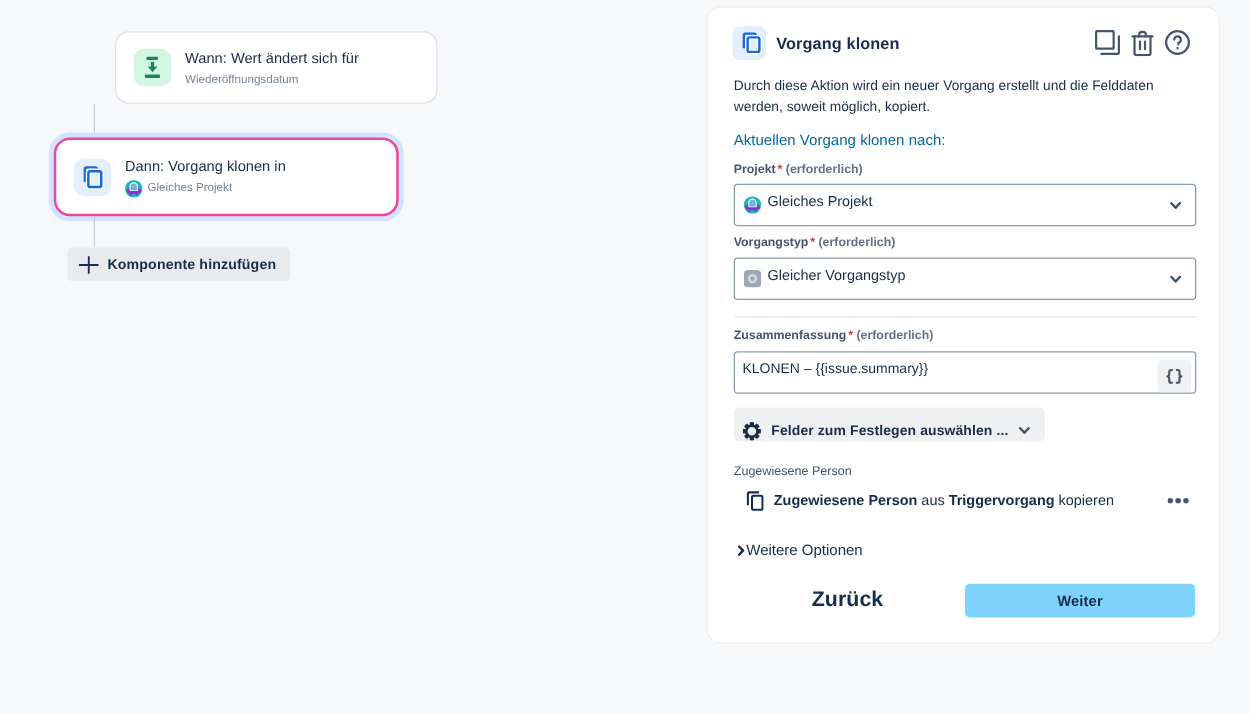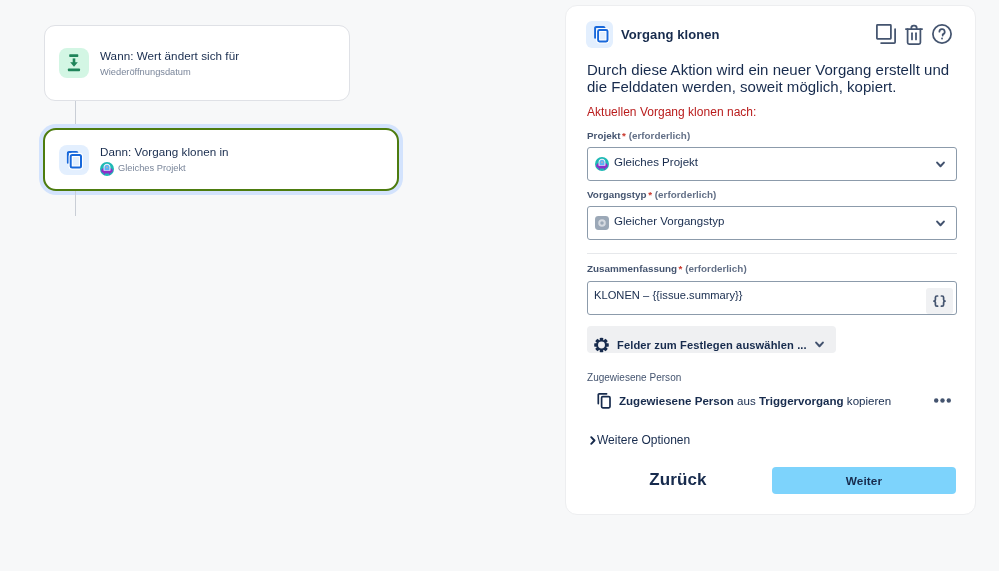--- a/index.html
+++ b/index.html
@@ -13,26 +13,27 @@
     color: #172B4D;
     -webkit-font-smoothing: antialiased;
   }
   .canvas { position:absolute; inset:0; }
 
   
   .chain { position:absolute; left:44px; top:25px; width:306px; }
   .node {
     background:#fff; border:1px solid #DFE1E6; border-radius:11px;
     display:flex; align-items:center; padding:0 14px; gap:11px;
-    height:76px;
+    height:58px;
+    margin-left:48px;
   }
   .node.selected {
-    border:2px solid #4d7c0f; border-radius:13px;
+    border:2px solid #ec4899; border-radius:13px;
     box-shadow: 0 0 0 4px #D3E3FD;
-    height:63px; margin-left:-1px; width:356px;
+    height:63px; margin-left:-1px; width:276px;
   }
   .node-icon { width:30px; height:30px; border-radius:8px; flex:0 0 30px; overflow:hidden;
                display:flex; align-items:center; justify-content:center; }
   .node-icon.green { background:#D3F6E4; }
   .node-icon.blue  { background:#E3EFFE; }
   .node-texts { display:flex; flex-direction:column; }
   .node-title { font-size:11.65px; color:#172B4D; line-height:18px; letter-spacing:0.05px;}
   .node-sub   { font-size:9.3px; color:#7A869A; line-height:15px; display:flex; align-items:center; gap:4px;}
   .node-sub svg { display:block; }
 
@@ -53,22 +54,22 @@
     background:#fff; border:1px solid #EDEEF0; border-radius:12px;
   }
   .panel-head { position:absolute; left:20px; top:14px; right:23px; height:28px; display:flex; align-items:center; }
   .panel-head-icon { width:27px; height:27px; border-radius:6px; background:#E3EFFE;
                      display:flex; align-items:center; justify-content:center; flex:0 0 27px;}
   .panel-title { font-size:13px; font-weight:700; margin-left:8px; color:#172B4D; letter-spacing:0.1px;}
   .panel-head-actions { margin-left:auto; display:flex; gap:8px; align-items:center; }
   .hicon { width:20px;height:20px; display:flex;align-items:center;justify-content:center; cursor:pointer;}
   .hicon svg { display:block; }
 
-  .p-desc { position:absolute; left:21px; top:55px; width:376px; font-size:15px; line-height:17.4px; color:#172B4D; letter-spacing:0.02px;}
-  .p-sub  { position:absolute; left:21px; top:99px; font-size:12px; color:#b91c1c; letter-spacing:0.02px;}
+  .p-desc { position:absolute; left:21px; top:55px; width:376px; font-size:11px; line-height:17.4px; color:#172B4D; letter-spacing:0.02px;}
+  .p-sub  { position:absolute; left:21px; top:99px; font-size:12px; color:#0369a1; letter-spacing:0.02px;}
 
   .flabel { position:absolute; left:21px; font-size:9.85px; font-weight:700; color:#44546F; letter-spacing:0.02px;}
   .flabel .req { color:#C9372C; font-weight:700; padding-left:1.5px; }
   .flabel .opt { color:#626F86; font-weight:700; }
 
   .select {
     position:absolute; left:21px; width:370px; height:34px;
     border:1px solid #8C9BAB; border-radius:3px; background:#fff;
     display:flex; align-items:center; padding:0 11px 0 7px; gap:5px; font-size:11.5px; cursor:pointer;
     letter-spacing:0.02px; line-height:1;
@@ -149,20 +150,29 @@
         <path d="M12 3.0 c3.4 0 5.9 2.5 5.9 5.9 v5.1 a1.2 1.2 0 0 1 -1.2 1.2 h-9.4 a1.2 1.2 0 0 1 -1.2 -1.2 V8.9 C6.1 5.5 8.6 3.0 12 3.0 z" fill="#F6F2FA"></path>
         <path d="M12 4.7 c2.5 0 4.3 1.9 4.3 4.4 v4.1 a1.0 1.0 0 0 1 -1.0 1.0 h-6.6 a1.0 1.0 0 0 1 -1.0 -1.0 V9.1 C7.7 6.6 9.5 4.7 12 4.7 z" fill="#59B2F7"></path>
         <circle cx="12" cy="9.2" r="1.9" fill="#A9B0BD"></circle>
       </svg>
             </span>
           <span>Gleiches Projekt</span>
         </div>
       </div>
     </div>
     <div class="connector c2"></div>
+    <button class="add-btn">
+      <span>
+          <svg width="16" height="14" viewBox="0 0 16 14" fill="none" stroke="#172B4D" stroke-width="1.5" stroke-linecap="round">
+            <path d="M8 0.5 V13.5"></path>
+            <path d="M0.6 7 H15.4"></path>
+          </svg>
+        </span>
+      <span>Komponente hinzufügen</span>
+    </button>
   </div>
 
   <div class="panel">
     <div class="panel-head">
       <div class="panel-head-icon">
         <svg width="27" height="27" viewBox="0 0 27 27" fill="none" stroke="#1868DB" stroke-width="1.95" stroke-linecap="round" stroke-linejoin="round">
           <path d="M18.5 8.4 V7.0 a1.1 1.1 0 0 0 -1.1 -1.1 H10.2 A1.1 1.1 0 0 0 9.1 7.0 V16.7"></path>
           <rect x="12.1" y="8.9" width="9.4" height="11.6" rx="1.4" stroke="#FFFFFF" stroke-width="4.0"></rect>
           <rect x="12.1" y="8.9" width="9.4" height="11.6" rx="1.4"></rect>
         </svg>

